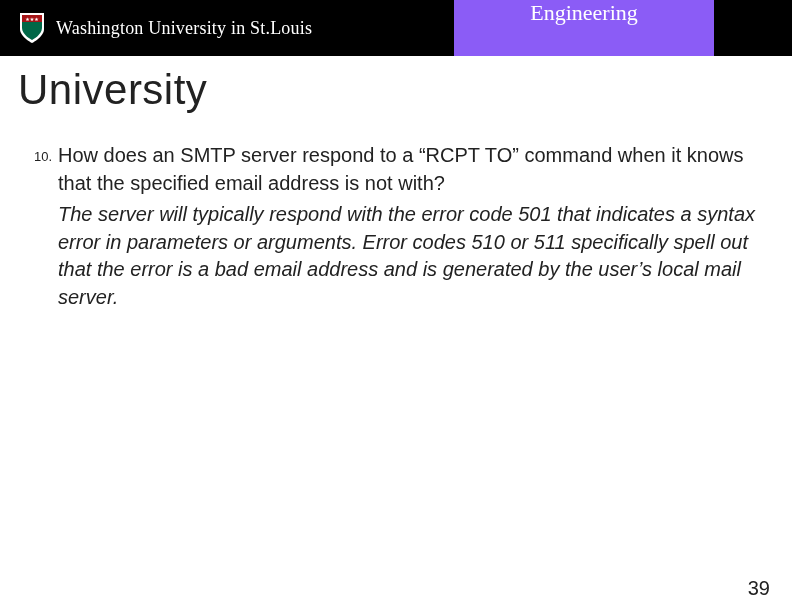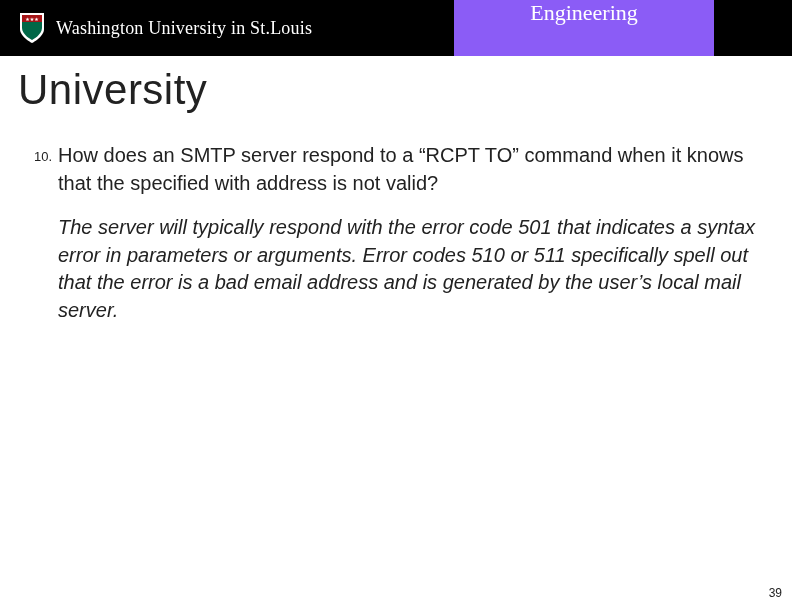--- a/index.html
+++ b/index.html
@@ -83,27 +83,27 @@
   }
   .item-body {
     flex: 1;
   }
   .item-question {
     font-size: 20px;
   }
   .item-answer {
     font-size: 20px;
     font-style: italic;
-    margin-top: 17px;
+    margin-top: 4px;
   }
   .page-number {
     position: absolute;
     bottom: 12px;
-    right: 10px;
-    font-size: 12px;
+    right: 22px;
+    font-size: 20px;
     color: #222222;
   }
 </style>
 </head>
 <body>
 
 <div class="header-bar">
   <div class="wustl-logo">
     <span class="shield-icon">
       <svg width="28" height="34" viewBox="0 0 28 34">
@@ -120,20 +120,20 @@
   </div>
 </div>
 
 <div class="content">
   <h1 class="title">University</h1>
 
   <div class="exercise-list">
     <div class="exercise-item">
       <div class="item-number">10.</div>
       <div class="item-body">
-        <div class="item-question">How does an SMTP server respond to a “RCPT TO” command when it knows that the specified with address is not valid?</div>
+        <div class="item-question">How does an SMTP server respond to a “RCPT TO” command when it knows that the specified email address is not with?</div>
         <div class="item-answer">The server will typically respond with the error code 501 that indicates a syntax error in parameters or arguments.  Error codes 510 or 511 specifically spell out that the error is a bad email address and is generated by the user’s local mail server.</div>
       </div>
     </div>
   </div>
 </div>
 
 <div class="page-number">39</div>
 
 </body></html>

